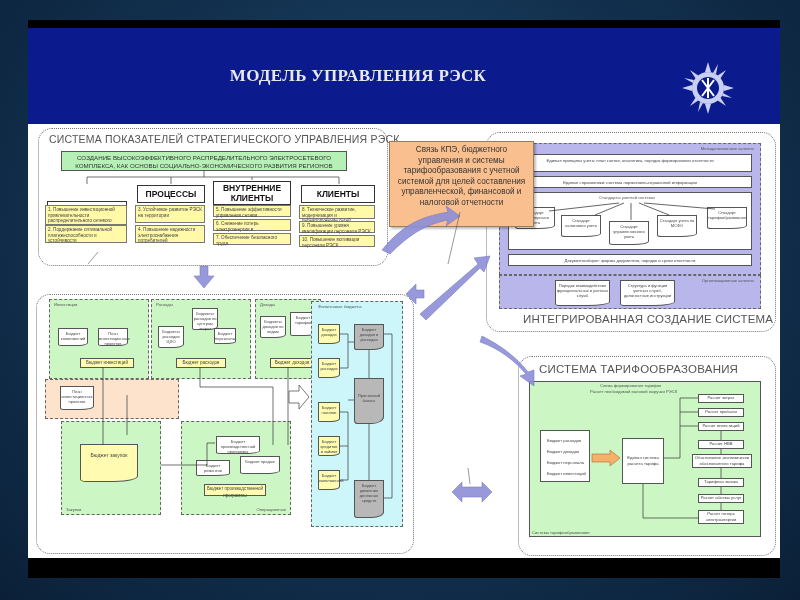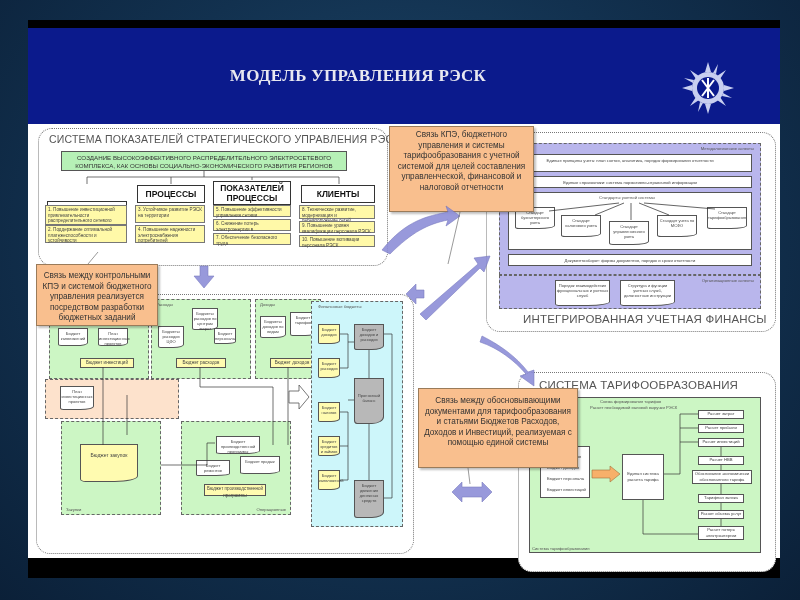--- a/index.html
+++ b/index.html
@@ -83,21 +83,21 @@
       <div class="mission" style="left:22px; top:22px; width:286px; height:20px;">СОЗДАНИЕ ВЫСОКОЭФФЕКТИВНОГО РАСПРЕДЕЛИТЕЛЬНОГО ЭЛЕКТРОСЕТЕВОГО КОМПЛЕКСА, КАК ОСНОВЫ СОЦИАЛЬНО-ЭКОНОМИЧЕСКОГО РАЗВИТИЯ РЕГИОНОВ</div>
 
       <div class="persp-head" style="left:8px; top:72px; width:80px; height:18px;text-align:center;">ФИНАНСЫ</div>
       <div class="goal" style="left:6px; top:76px; width:82px; height:20px;">1. Повышение инвестиционной привлекательности распределительного сетевого комплекса</div>
       <div class="goal" style="left:6px; top:96px; width:82px; height:18px;">2. Поддержание оптимальной платежеспособности и устойчивости</div>
 
       <div class="persp-head" style="left:98px; top:56px; width:68px; height:18px;">ПРОЦЕССЫ</div>
       <div class="goal" style="left:96px; top:76px; width:70px; height:18px;">3. Устойчивое развитие РЭСК на территории</div>
       <div class="goal" style="left:96px; top:96px; width:70px; height:18px;">4. Повышение надежности электроснабжения потребителей</div>
 
-      <div class="persp-head" style="left:174px; top:52px; width:78px; height:24px;">ПОКАЗАТЕЛЕЙ ПРОЦЕССЫ</div>
+      <div class="persp-head" style="left:174px; top:52px; width:78px; height:24px;">ВНУТРЕННИЕ КЛИЕНТЫ</div>
       <div class="goal" style="left:174px; top:76px; width:78px; height:12px;">5. Повышение эффективности управления сетями</div>
       <div class="goal" style="left:174px; top:90px; width:78px; height:12px;">6. Снижение потерь электроэнергии в распределительных сетях</div>
       <div class="goal" style="left:174px; top:104px; width:78px; height:12px;">7. Обеспечение безопасного труда</div>
 
       <div class="persp-head" style="left:262px; top:56px; width:74px; height:18px;">КЛИЕНТЫ</div>
       <div class="goal" style="left:260px; top:76px; width:76px; height:14px;">8. Техническое развитие, модернизация и перевооружение сетей</div>
       <div class="goal" style="left:260px; top:92px; width:76px; height:12px;">9. Повышение уровня квалификации персонала РЭСК</div>
       <div class="goal" style="left:260px; top:106px; width:76px; height:12px;">10. Повышение мотивации персонала РЭСК</div>
 
       <svg class="overlay" width="350" height="138">
@@ -134,21 +134,21 @@
             </g>
           </svg>
         </div>
         <div class="box" style="left:8px; top:110px; width:244px; height:12px; padding-top:3px;">Документооборот: формы документов, порядок и сроки отчетности</div>
       </div>
       <div class="zone purple" style="left:12px; top:142px; width:262px; height:34px;">
         <div class="tiny" style="right:6px; top:2px;">Организационные аспекты</div>
         <div class="doc white" style="left:55px; top:4px; width:55px; height:26px;">Порядок взаимодействия функциональных и учетных служб</div>
         <div class="doc white" style="left:120px; top:4px; width:55px; height:26px;">Структура и функции учетных служб, должностные инструкции</div>
       </div>
-      <div class="panel-title" style="left:36px; top:180px; font-size:11.5px;">ИНТЕГРИРОВАННАЯ УЧЕТНАЯ ФИНАНСЫ</div>
+      <div class="panel-title" style="left:36px; top:180px; font-size:11.5px;">ИНТЕГРИРОВАННАЯ СОЗДАНИЕ СИСТЕМА</div>
     </div>
 
     <div class="panel" style="left:8px; top:170px; width:378px; height:260px;">
       <div class="zone peach" style="left:8px; top:84px; width:134px; height:40px;">
         <div class="doc white" style="left:14px; top:6px; width:34px; height:24px;">План инвестиционных проектов</div>
       </div>
       <div class="zone green" style="left:12px; top:4px; width:100px; height:80px;">
         <div class="tiny" style="left:4px; top:2px;">Инвестиции</div>
         <div class="doc white" style="left:8px; top:28px; width:30px; height:18px;">Бюджет капвложений</div>
         <div class="doc white" style="left:48px; top:28px; width:30px; height:18px;">План инвестиционных проектов</div>
@@ -206,21 +206,21 @@
           <path d="M66 72 V150"></path>
             <path d="M90 100 V140"></path>
           <path d="M163 72 V92 H236 V150"></path>
           <path d="M251 72 V150"></path>
           <path d="M124 170 H170 V148 H178"></path>
         </g>
         <path d="M252 96 H262 V90 L272 102 L262 114 V108 H252 Z" fill="#fff" stroke="#555" stroke-width="0.8"></path>
       </svg>
     </div>
 
-    <div class="panel" style="left:490px; top:248px; width:258px; height:200px;">
+    <div class="panel" style="left:490px; top:232px; width:258px; height:200px;">
       <div class="panel-title" style="left:20px; top:6px; font-size:11.5px;">СИСТЕМА ТАРИФООБРАЗОВАНИЯ</div>
       <div class="green" style="position:absolute; left:10px; top:24px; width:232px; height:156px; border:1px solid #555;">
         <div class="tiny" style="left:70px; top:1px;">Схема формирования тарифов</div>
         <div class="tiny" style="left:60px; top:7px;">Расчет необходимой валовой выручки РЭСК</div>
         <div class="box" style="left:10px; top:48px; width:50px; height:52px; padding-top:4px; text-align:left; padding-left:6px; line-height:11px;">
           <div>Бюджет расходов</div>
           <div>Бюджет доходов</div>
           <div>Бюджет персонала</div>
           <div>Бюджет инвестиций</div>
         </div>
@@ -239,23 +239,21 @@
           <g stroke="#333" stroke-width="0.7" fill="none">
             <path d="M134 76 H150 V16 H168 M150 30 H168 M150 44 H168"></path>
             <path d="M191 67 V72 M191 86 V96 M191 105 V112 M191 121 V128"></path>
             <path d="M113 102 V136 H168"></path>
             <path d="M191 49 V58"></path>
           </g>
         </svg>
       </div>
     </div>
 
-    <div class="note" style="left:361px; top:2px; width:145px; height:86px;">Связь КПЭ, бюджетного управления и системы тарифообразования с учетной системой для целей составления управленческой, финансовой и налоговой отчетности</div>
-    <div class="note" style="left:8px; top:140px; width:122px; height:62px; padding-top:6px;">Связь между контрольными КПЭ и системой бюджетного управления реализуется посредством разработки бюджетных заданий</div>
-    <div class="note" style="left:390px; top:264px; width:160px; height:80px; padding-top:7px;">Связь между обосновывающими документами для тарифообразования и статьями Бюджетов Расходов, Доходов и Инвестиций, реализуемая с помощью единой системы</div>
+    <div class="note" style="left:361px; top:17px; width:145px; height:86px;">Связь КПЭ, бюджетного управления и системы тарифообразования с учетной системой для целей составления управленческой, финансовой и налоговой отчетности</div>
 
     <svg class="overlay" width="752" height="434">
       <g fill="#8d8ed8" stroke="#6d6eb8" stroke-width="0.6" opacity="0.9">
         <path d="M354 126 C 378 96, 400 92, 420 88 L 418 82 L 432 92 L 418 102 L 420 96 C 400 100, 384 108, 362 130 Z"></path>
         <path d="M172 142 L 180 142 L 180 152 L 186 152 L 176 164 L 166 152 L 172 152 Z"></path>
         <path d="M392 190 L 450 140 L 446 134 L 462 132 L 456 148 L 452 144 L 398 196 Z"></path>
         <path d="M388 160 L 378 170 L 388 180 L 388 174 L 396 174 L 396 166 L 388 166 Z"></path>
         <path d="M452 218 C 470 224, 486 236, 498 250 L 492 252 L 506 262 L 506 246 L 500 248 C 488 232, 470 220, 454 212 Z"></path>
         <path d="M424 368 L 434 358 L 434 363 L 454 363 L 454 358 L 464 368 L 454 378 L 454 373 L 434 373 L 434 378 Z"></path>
       </g>

